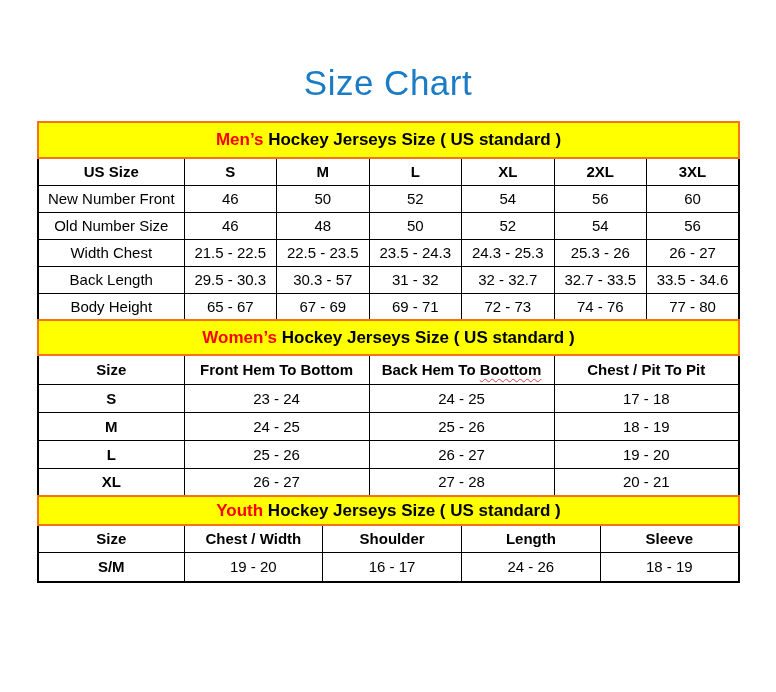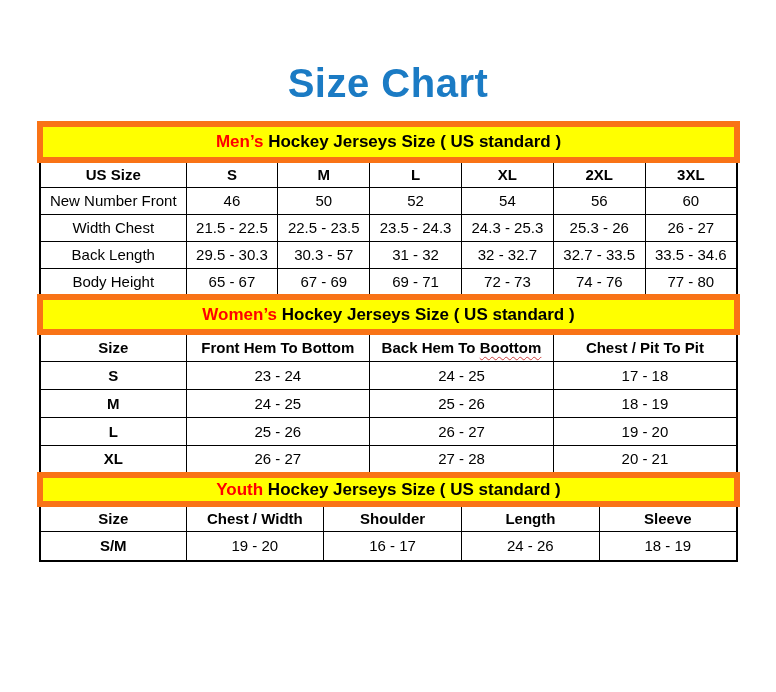--- a/index.html
+++ b/index.html
@@ -14,23 +14,23 @@
   }
   .page {
     position: relative;
     width: 776px;
     height: 692px;
     overflow: hidden;
   }
   .page-title {
     margin: 64px 0 0 0;
     text-align: center;
-    font-size: 40px;
+    font-size: 35px;
     line-height: 38px;
-    font-weight: bold;
+    font-weight: normal;
     color: #1b7bc4;
     letter-spacing: 0.5px;
   }
   .chart-wrap {
     margin: 19px 0 0 37px;
     width: 703px;
   }
   table {
     border-collapse: collapse;
     table-layout: fixed;
@@ -47,21 +47,21 @@
     padding: 0;
     font-size: 15px;
     overflow: hidden;
     white-space: nowrap;
   }
   th { font-weight: bold; }
   td { font-weight: normal; }
   td.lbl-bold { font-weight: bold; }
   td.banner-cell {
     background: #ffff00;
-    border: 6px solid #f97316;
+    border: 2px solid #f97316;
     font-weight: bold;
     font-size: 17px;
   }
   .banner-highlight { color: #ff0000; }
   .banner-rest { color: #000000; }
   .misspelled {
     text-decoration-line: underline;
     text-decoration-style: wavy;
     text-decoration-color: #d04040;
     text-decoration-thickness: 1px;
@@ -117,20 +117,29 @@
       <tr class="data-row">
         <td>New Number Front</td>
         <td>46</td>
         <td>50</td>
         <td>52</td>
         <td>54</td>
         <td>56</td>
         <td>60</td>
       </tr>
       <tr class="data-row">
+        <td>Old Number Size</td>
+        <td>46</td>
+        <td>48</td>
+        <td>50</td>
+        <td>52</td>
+        <td>54</td>
+        <td>56</td>
+      </tr>
+      <tr class="data-row">
         <td>Width Chest</td>
         <td>21.5 - 22.5</td>
         <td>22.5 - 23.5</td>
         <td>23.5 - 24.3</td>
         <td>24.3 - 25.3</td>
         <td>25.3 - 26</td>
         <td>26 - 27</td>
       </tr>
       <tr class="data-row">
         <td>Back Length</td>

